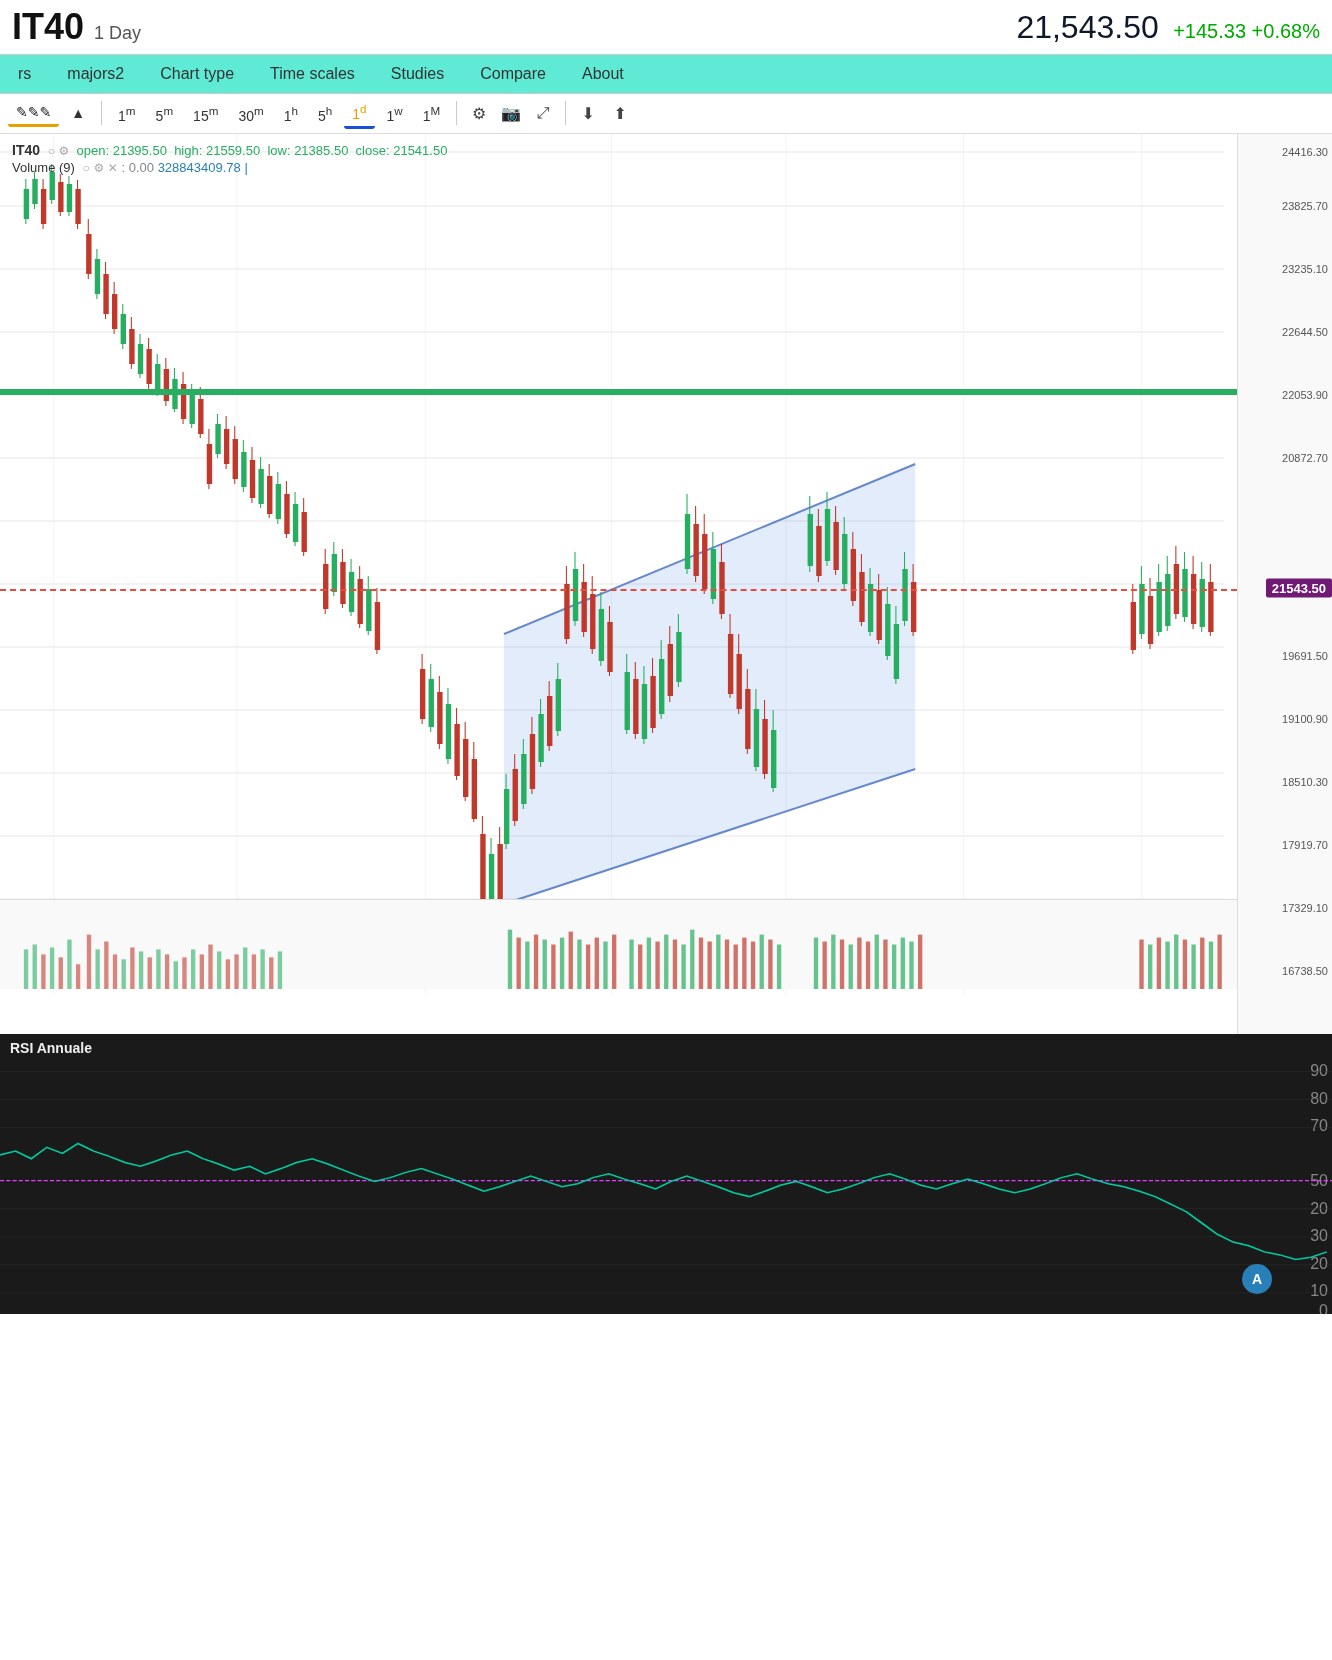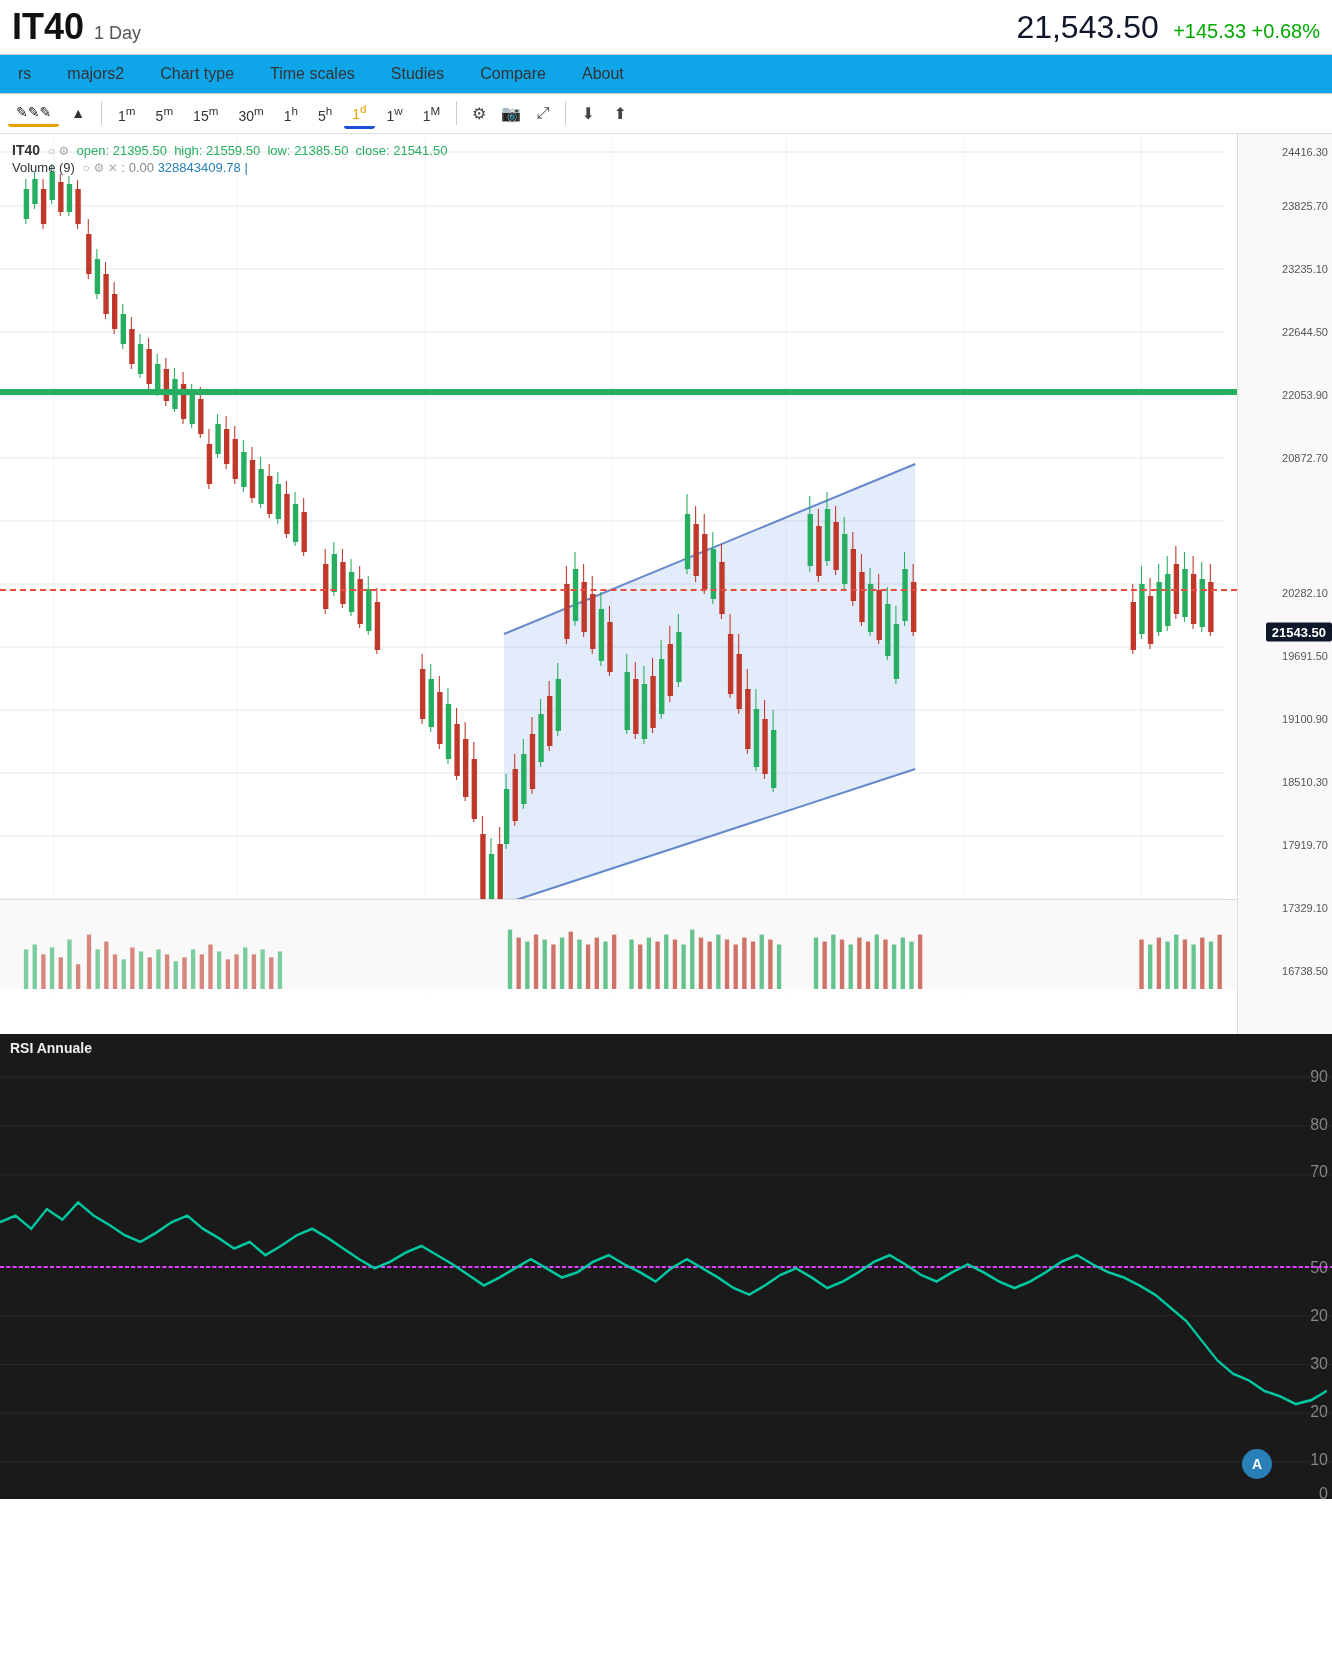--- a/index.html
+++ b/index.html
@@ -44,21 +44,21 @@
       margin-left: 10px;
     }
 
     
     .nav-bar {
       display: flex;
       gap: 0;
       padding: 4px 0;
       border-bottom: 1px solid #ccc;
       border-top: 1px solid #ccc;
-      background: #0ea5e9;
+      background: #5eead4;
     }
     .nav-item {
       padding: 6px 18px;
       font-size: 16px;
       color: #333;
       cursor: pointer;
       white-space: nowrap;
     }
 
     
@@ -133,29 +133,28 @@
     .price-label {
       position: absolute;
       right: 4px;
       font-size: 11px;
       color: #555;
       transform: translateY(-50%);
     }
     .current-price-box {
       position: absolute;
       right: 0;
-      background: #0f172a;
+      background: #701a75;
       color: #fff;
       font-size: 13px;
       font-weight: bold;
       padding: 2px 6px;
       border-radius: 2px;
       transform: translateY(-50%);
       white-space: nowrap;
-      margin-top: 44px;
     }
 
     
     .chart-info {
       position: absolute;
       top: 8px;
       left: 12px;
       font-size: 13px;
       color: #333;
     }
@@ -263,21 +262,21 @@
       align-items: center;
       justify-content: center;
       cursor: pointer;
       font-size: 14px;
       color: #555;
     }
 
     
     .rsi-panel {
       background: #1a1a1a;
-      height: 465px;
+      height: 280px;
       position: relative;
       overflow: hidden;
     }
     .rsi-title {
       color: #eee;
       font-size: 14px;
       padding: 6px 10px;
       font-weight: bold;
     }
     .rsi-canvas {

